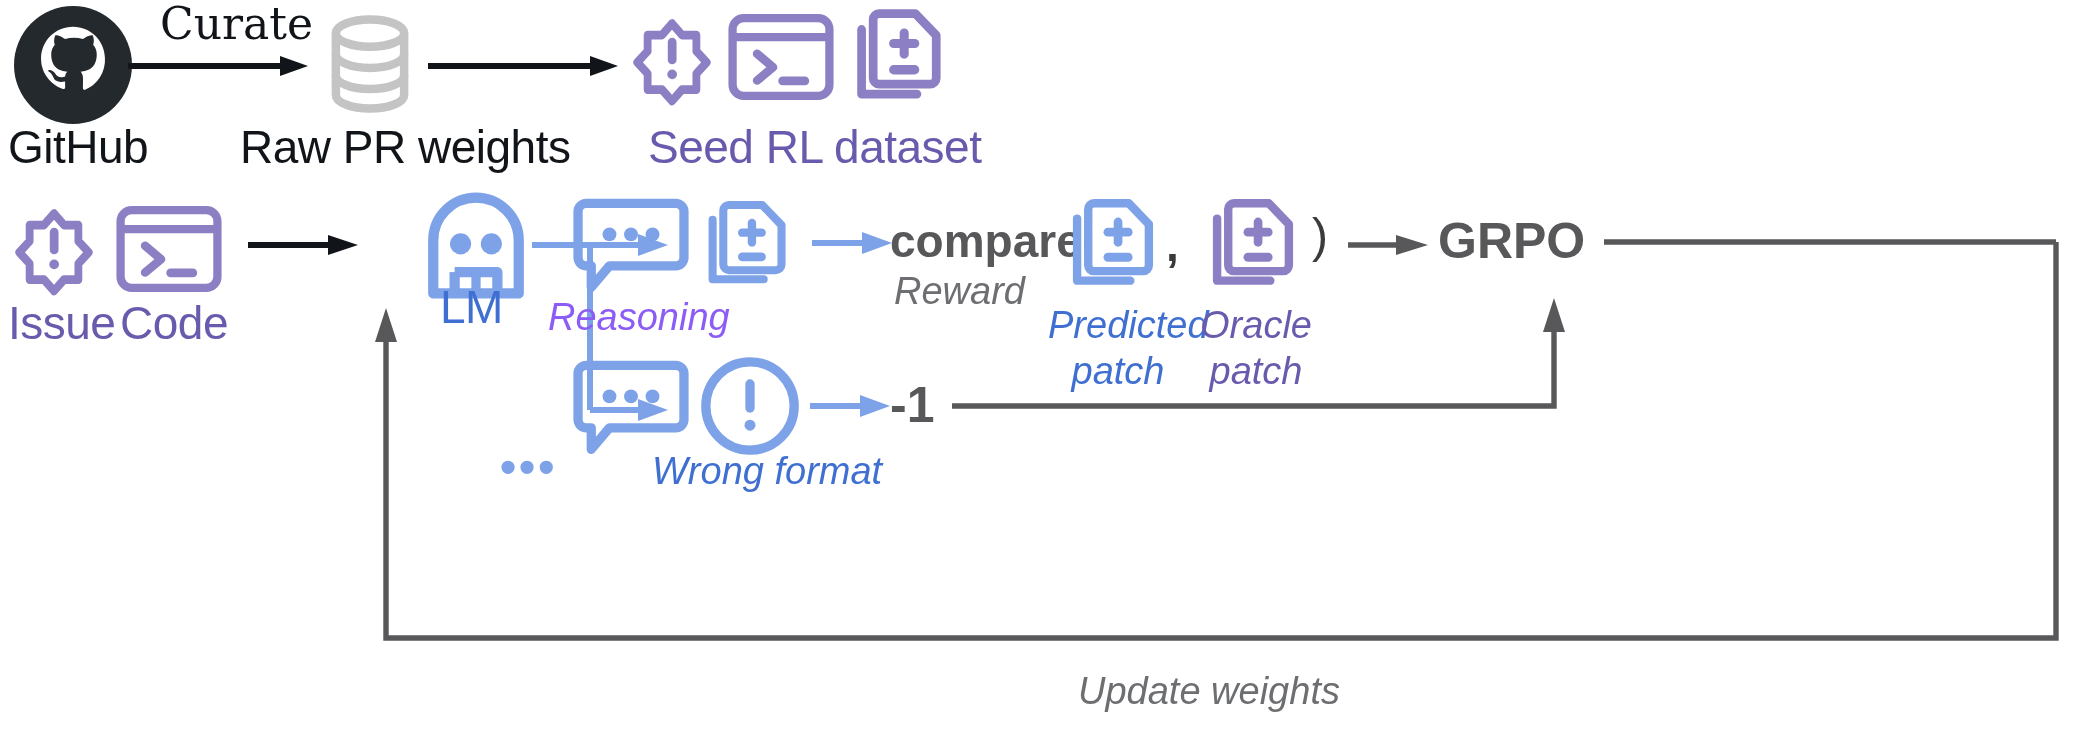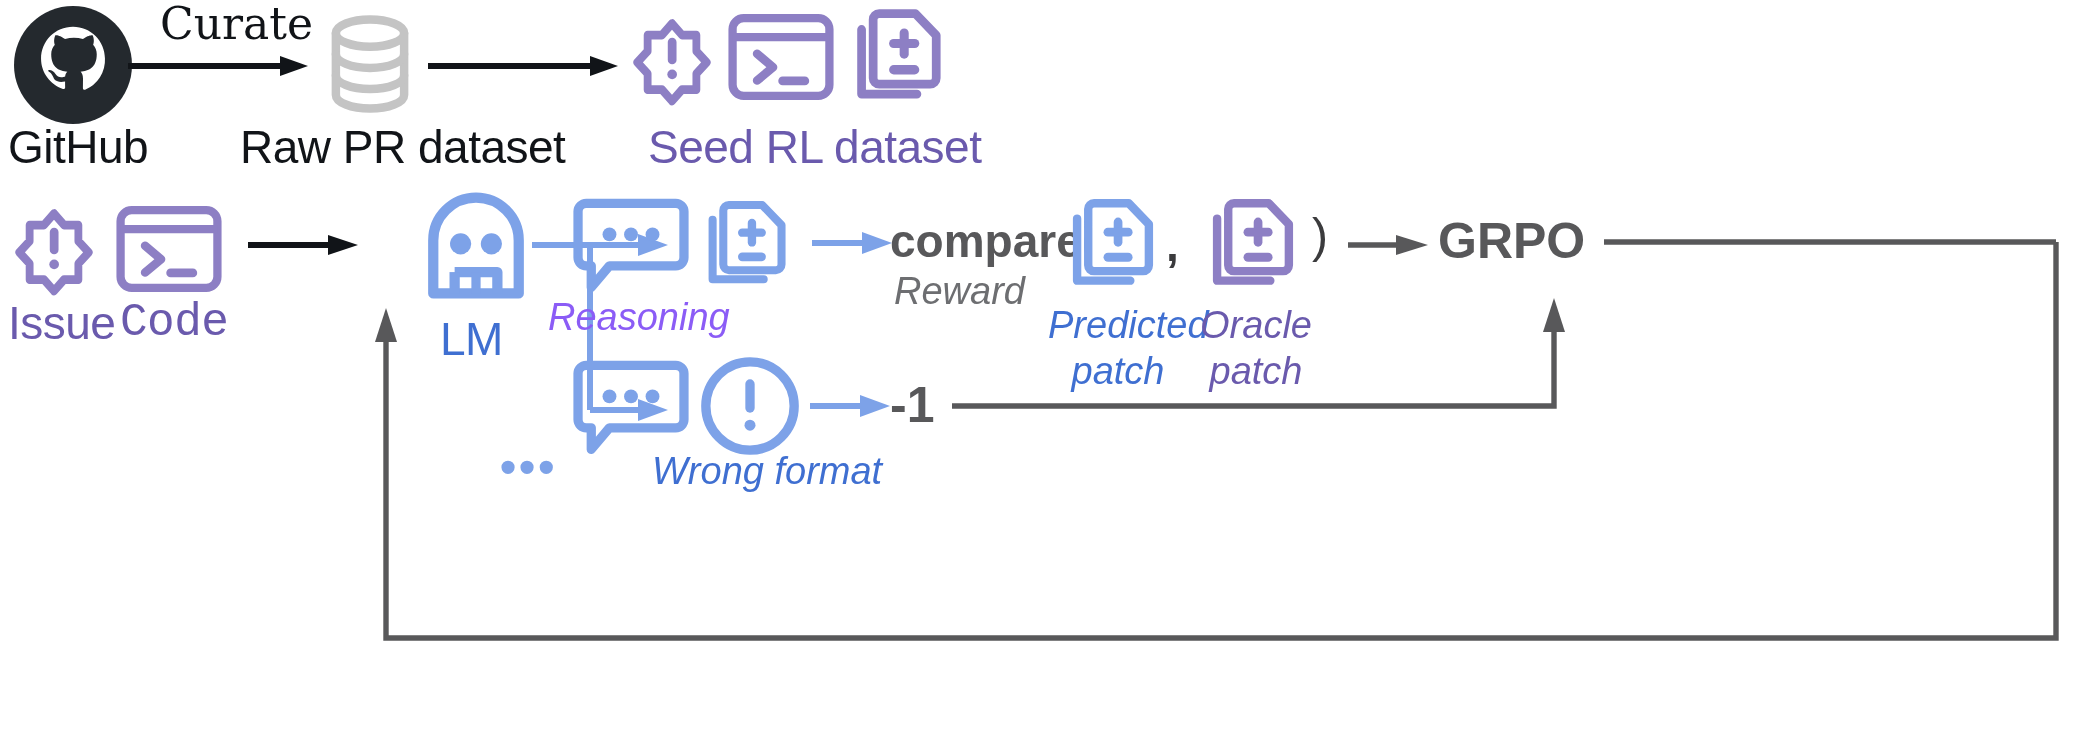--- a/index.html
+++ b/index.html
@@ -78,21 +78,21 @@
   <div class="abs" style="left:318px;top:12px;">
     <svg width="104" height="104" viewBox="0 0 64 64">
       <g fill="none" stroke="#c4c4c4" stroke-width="5.2" stroke-linecap="round">
         <ellipse cx="32" cy="13" rx="21" ry="8.4"></ellipse>
         <path d="M11 13v38c0 4.6 9.4 8.4 21 8.4s21-3.8 21-8.4V13"></path>
         <path d="M11 26c0 4.6 9.4 8.4 21 8.4S53 30.6 53 26"></path>
         <path d="M11 39c0 4.6 9.4 8.4 21 8.4S53 43.6 53 39"></path>
       </g>
     </svg>
   </div>
-  <div class="lbl t-node" style="left:240px;top:124px;color:#111418;">Raw PR dataset</div>
+  <div class="lbl t-node" style="left:240px;top:124px;color:#111418;">Raw PR weights</div>
 
   <div class="abs" style="left:428px;top:54px;">
     <svg width="190" height="24" viewBox="0 0 190 24">
       <line x1="0" y1="12" x2="168" y2="12" stroke="#111418" stroke-width="6"></line>
       <polygon points="162,2 190,12 162,22" fill="#111418"></polygon>
     </svg>
   </div>
 
   <div class="abs" style="left:622px;top:6px;">
     <svg width="100" height="104" viewBox="0 0 64 64">
@@ -130,40 +130,40 @@
   <div class="lbl t-node" style="left:8px;top:300px;color:#6a5aad;">Issue</div>
 
   <div class="abs" style="left:116px;top:206px;">
     <svg width="106" height="86" viewBox="0 0 66 54">
       <rect x="2.6" y="2.6" width="60.8" height="48.8" rx="7" fill="none" stroke="#8d7fc4" stroke-width="5.2"></rect>
       <path d="M2.6 14.5h60.8" stroke="#8d7fc4" stroke-width="5.2"></path>
       <path d="M18 25l10 8.4-10 8.4" fill="none" stroke="#8d7fc4" stroke-width="5.4" stroke-linecap="round" stroke-linejoin="round"></path>
       <path d="M34 42h14" stroke="#8d7fc4" stroke-width="5.4" stroke-linecap="round"></path>
     </svg>
   </div>
-  <div class="lbl t-node" style="left:120px;top:300px;color:#6a5aad;font-family:Liberation Mono, monospace;">Code</div>
+  <div class="lbl t-node" style="left:120px;top:300px;color:#6a5aad;">Code</div>
 
   <div class="abs" style="left:248px;top:233px;">
     <svg width="110" height="24" viewBox="0 0 110 24">
       <line x1="0" y1="12" x2="86" y2="12" stroke="#111418" stroke-width="6"></line>
       <polygon points="80,2 110,12 80,22" fill="#111418"></polygon>
     </svg>
   </div>
 
   <div class="abs" style="left:424px;top:196px;">
     <svg width="104" height="106" viewBox="0 0 60 62">
       <path d="M5 57V26a25 25 0 0 1 50 0v31z" fill="none" stroke="#7da2e8" stroke-width="6" stroke-linejoin="round"></path>
       <circle cx="21" cy="28" r="6.2" fill="#7da2e8"></circle>
       <circle cx="39" cy="28" r="6.2" fill="#7da2e8"></circle>
       <path d="M17.5 44.5h25V57" fill="none" stroke="#7da2e8" stroke-width="6" stroke-linejoin="round"></path>
       <path d="M17.5 44.5V57" fill="none" stroke="#7da2e8" stroke-width="6"></path>
       <path d="M30 45v12" stroke="#7da2e8" stroke-width="5.4"></path>
     </svg>
   </div>
-  <div class="lbl t-node" style="left:440px;top:316px;color:#3f6fd1;">LM</div>
+  <div class="lbl t-node" style="left:440px;top:284px;color:#3f6fd1;">LM</div>
 
   <div class="abs" style="left:532px;top:220px;">
     <svg width="230" height="220" viewBox="0 0 230 220">
 
       <line x1="0" y1="25" x2="58" y2="25" stroke="#7da2e8" stroke-width="6"></line>
 
       <line x1="58" y1="25" x2="58" y2="190" stroke="#7da2e8" stroke-width="6"></line>
 
       <line x1="58" y1="25" x2="112" y2="25" stroke="#7da2e8" stroke-width="6"></line>
       <polygon points="106,14 136,25 106,36" fill="#7da2e8"></polygon>
@@ -279,14 +279,15 @@
       <path d="M0 14 H 452" fill="none" stroke="#58585a" stroke-width="5.4"></path>
     </svg>
   </div>
   <div class="abs" style="left:370px;top:234px;">
     <svg width="1690" height="430" viewBox="0 0 1690 430">
       <path d="M1686 8 V 404 H 16 V 100" fill="none" stroke="#58585a" stroke-width="5.4"></path>
       <polygon points="5,108 16,74 27,108" fill="#58585a"></polygon>
     </svg>
   </div>
 
+  <div class="lbl t-ital" style="left:1078px;top:672px;color:#6d6e71;">Update weights</div>
 
 </div>
 
 </body></html>

